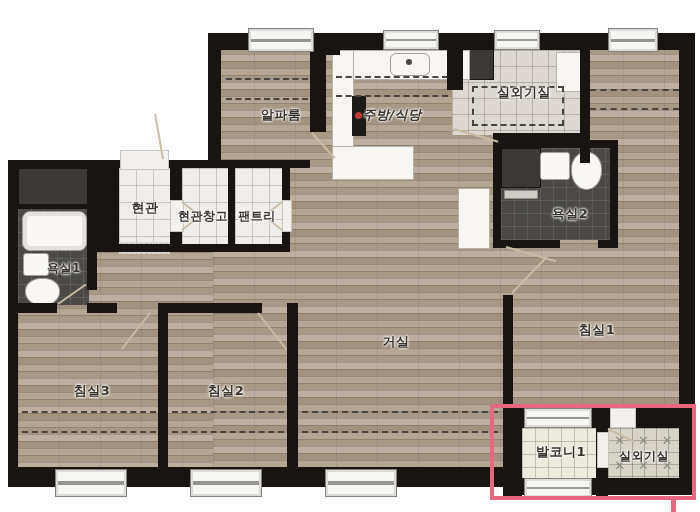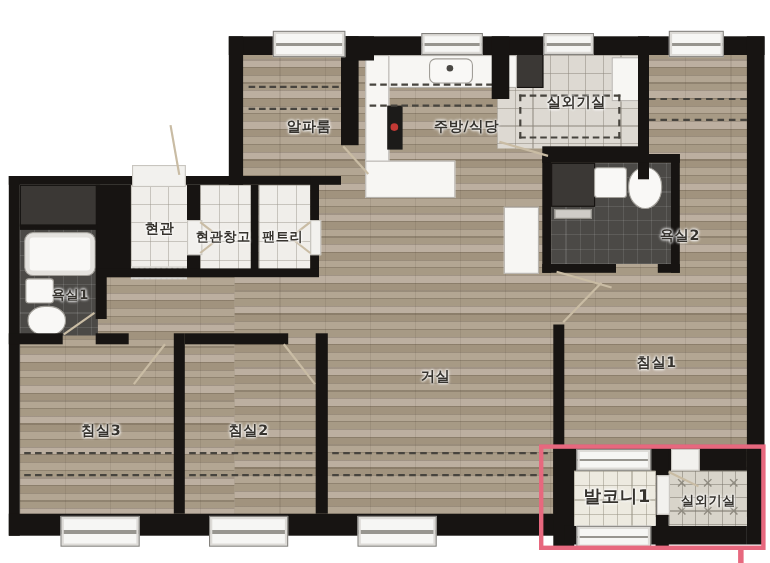--- a/index.html
+++ b/index.html
@@ -173,30 +173,30 @@
   <div class="door" style="left:150px;top:312px;width:46px;transform:rotate(128deg);"></div>
   <div class="door" style="left:258px;top:312px;width:46px;transform:rotate(52deg);"></div>
   <div class="door" style="left:454px;top:128px;width:46px;transform:rotate(16deg);"></div>
   <div class="door" style="left:506px;top:246px;width:52px;transform:rotate(16deg);"></div>
   <div class="door" style="left:512px;top:292px;width:50px;transform:rotate(-46deg);"></div>
   <div class="gap" style="left:597px;top:432px;width:10px;height:34px;z-index:26;"></div>
   <div class="gap" style="left:610px;top:408px;width:24px;height:18px;z-index:26;"></div>
   <div class="door" style="left:608px;top:428px;width:30px;transform:rotate(26deg);z-index:28;"></div>
 
   <div class="lbl" style="left:281px;top:115px;">알파룸</div>
-  <div class="lbl" style="left:424px;top:115px;">주방/식당</div>
+  <div class="lbl" style="left:392px;top:115px;font-style:italic;">주방/식당</div>
   <div class="lbl" style="left:524px;top:93px;">실외기실</div>
   <div class="lbl" style="left:145px;top:208px;">현관</div>
   <div class="lbl" style="left:203px;top:216px;font-size:12px;">현관창고</div>
   <div class="lbl" style="left:257px;top:216px;font-size:12px;">팬트리</div>
   <div class="lbl" style="left:64px;top:268px;font-size:12px;">욕실1</div>
-  <div class="lbl" style="left:570px;top:214px;margin-left:48px;">욕실2</div>
+  <div class="lbl" style="left:570px;top:214px;">욕실2</div>
   <div class="lbl" style="left:597px;top:330px;">침실1</div>
   <div class="lbl" style="left:226px;top:391px;">침실2</div>
   <div class="lbl" style="left:92px;top:391px;">침실3</div>
   <div class="lbl" style="left:396px;top:342px;">거실</div>
-  <div class="lbl" style="left:561px;top:452px;font-size:16px;">발코니1</div>
+  <div class="lbl" style="left:561px;top:452px;font-size:13px;">발코니1</div>
   <div class="lbl" style="left:644px;top:456px;font-size:12px;">실외기실</div>
 
   <div class="hl" style="left:490px;top:404px;width:198px;height:88px;"></div>
   <div class="hltick" style="left:671px;top:500px;width:5px;height:12px;"></div>
 
 </div>
 
 </body></html>

